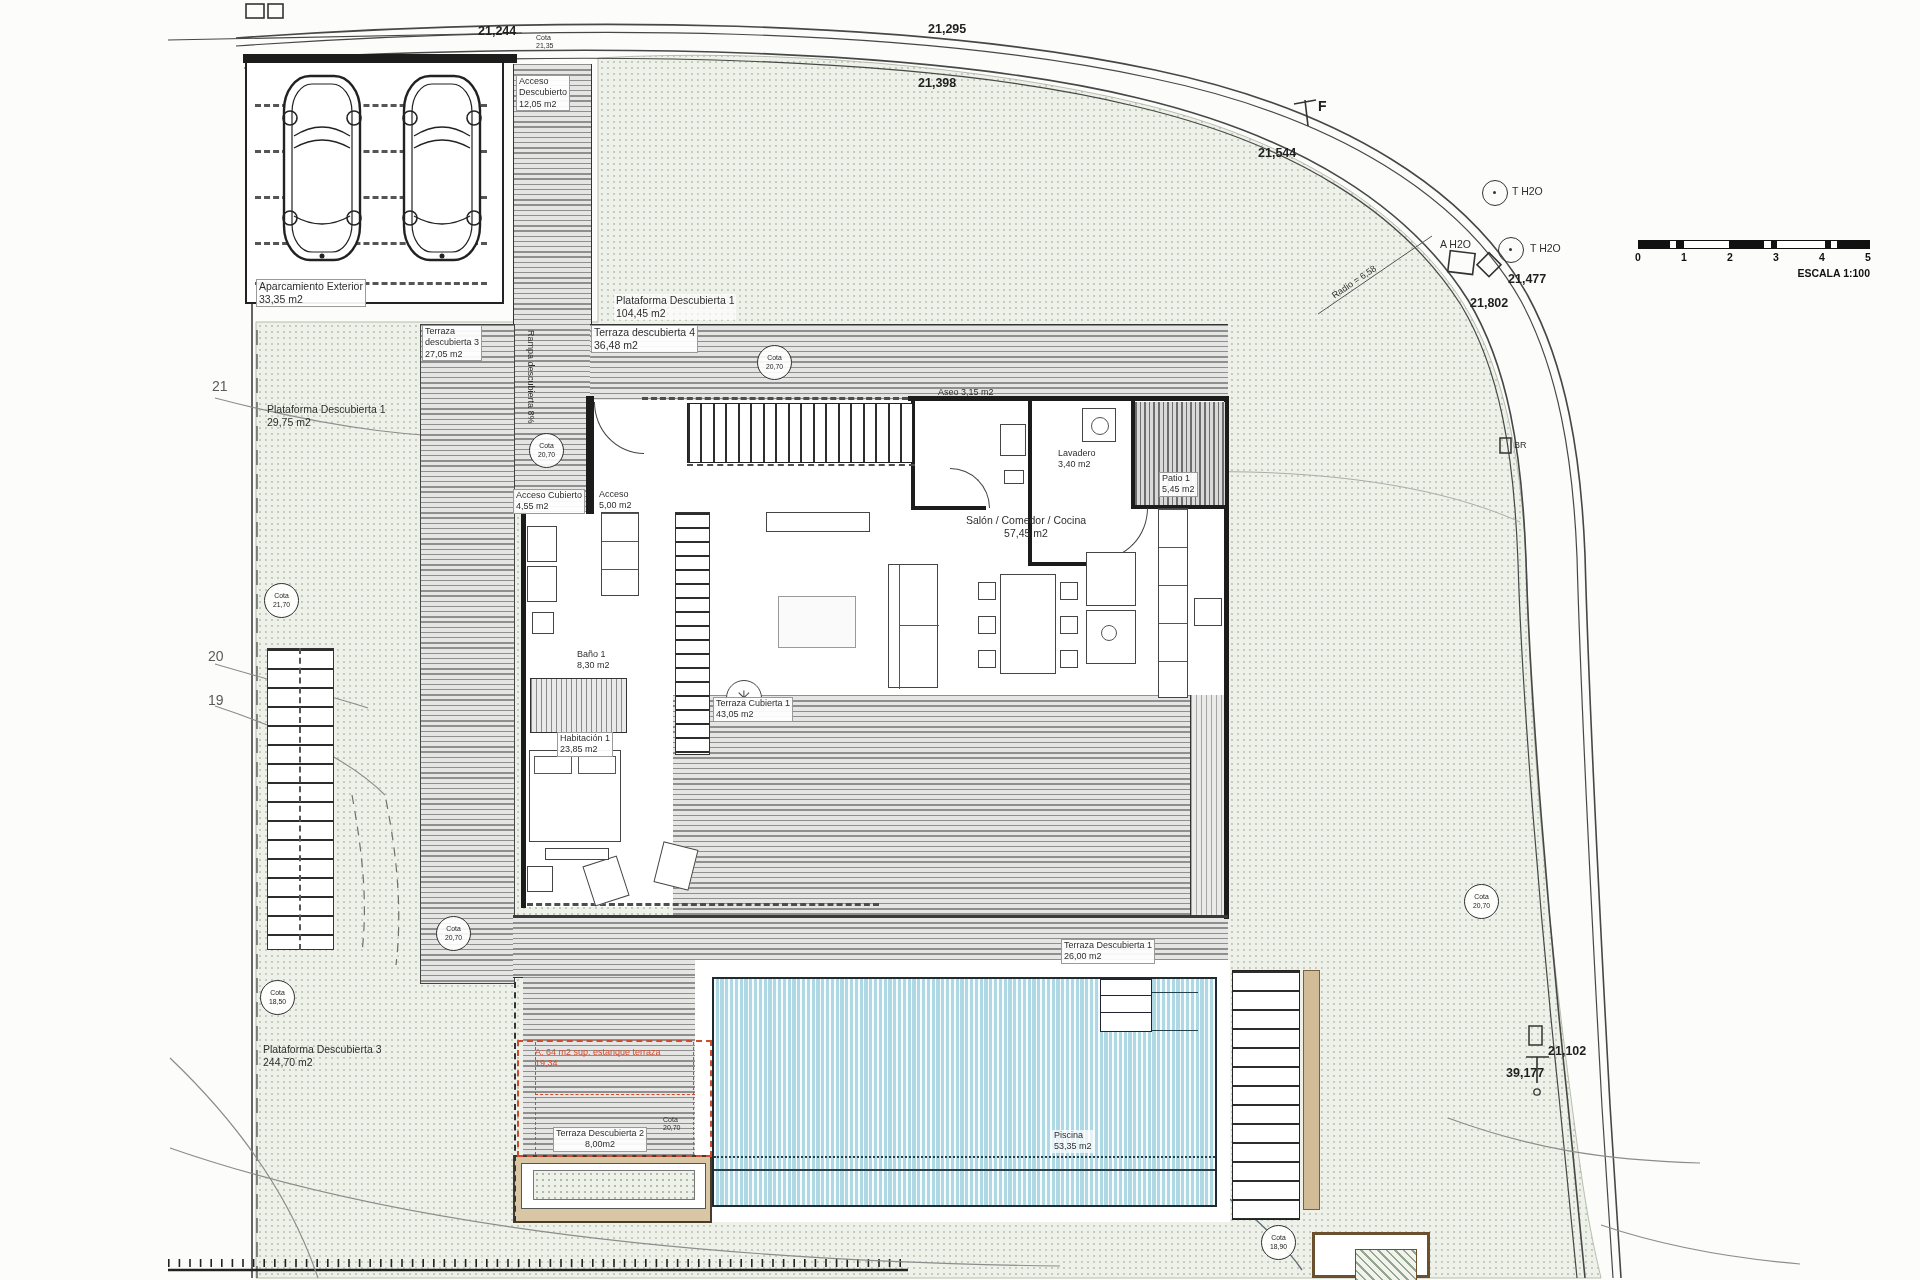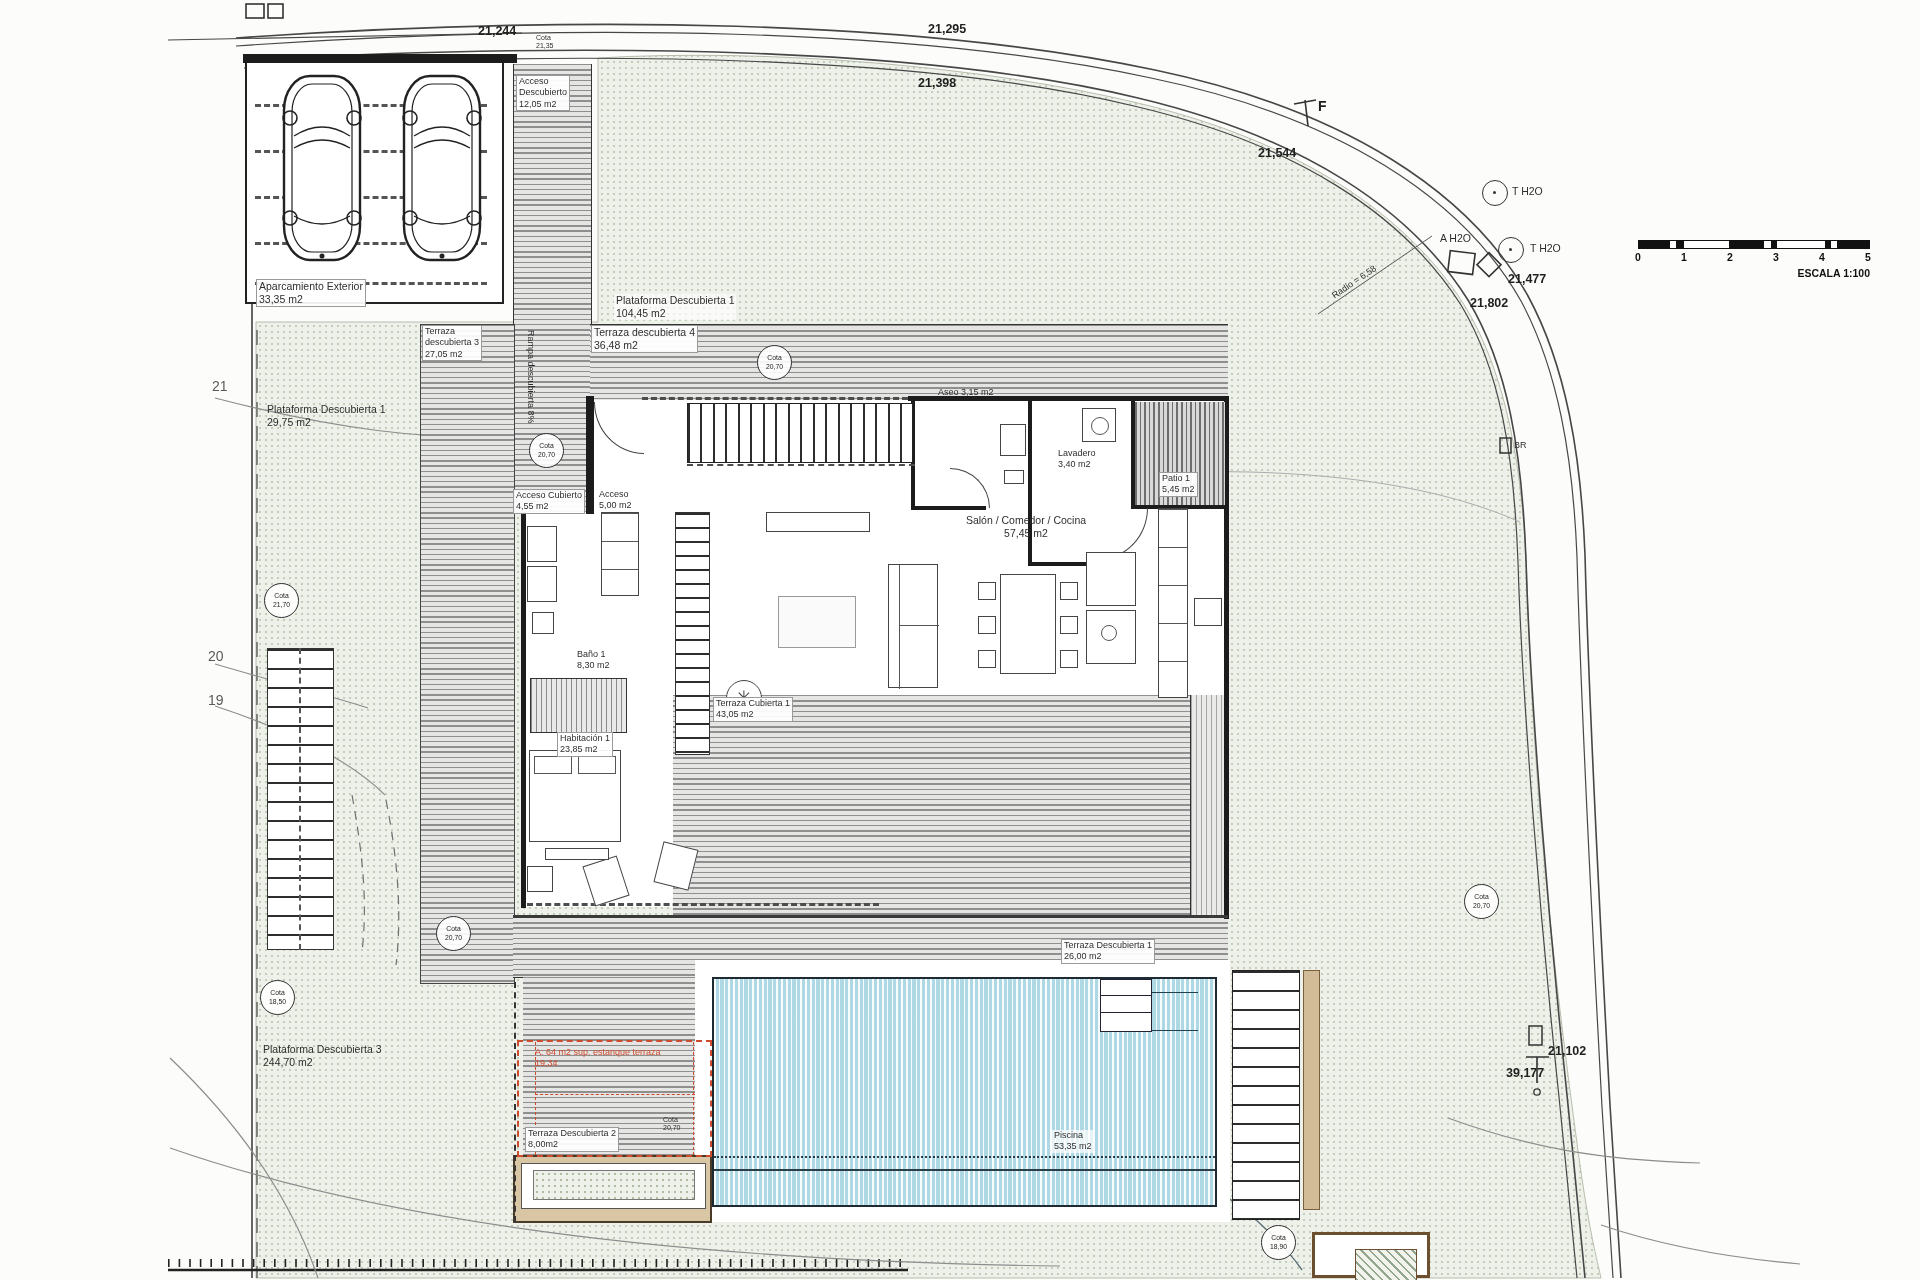--- a/index.html
+++ b/index.html
@@ -351,21 +351,21 @@
       <div>23,85 m2</div>
   </div>
   <div class="abs lbl sm chip" style="left:714px;top:698px;">
     <div>Terraza Cubierta 1</div>
       <div>43,05 m2</div>
   </div>
   <div class="abs lbl sm chip" style="left:1062px;top:940px;">
     <div>Terraza Descubierta 1</div>
       <div>26,00 m2</div>
   </div>
-  <div class="abs lbl sm chip" style="left:526px;top:1128px;">
+  <div class="abs lbl sm chip" style="left:554px;top:1128px;text-align:center;">
     <div>Terraza Descubierta 2</div>
       <div>8,00m2</div>
   </div>
   <div class="abs lbl sm soft" style="left:1052px;top:1130px;">
     <div>Piscina</div>
       <div>53,35 m2</div>
   </div>
   <div class="abs lbl sm red" style="left:535px;top:1047px;">
     <div>A: 64 m2 sup. estanque terraza</div>
       <div>19,34</div>
@@ -393,21 +393,21 @@
   <div class="abs lbl sm" style="left:1514px;top:440px;">BR</div>
 
   <div class="abs" style="left:1482px;top:180px;width:24px;height:24px;border:1.7px solid #333;border-radius:50%;z-index:6;">
     <div class="abs" style="left:10px;top:10px;width:3px;height:3px;background:#333;border-radius:50%;"></div>
   </div>
   <div class="abs lbl" style="left:1512px;top:185px;">T H2O</div>
   <div class="abs" style="left:1498px;top:237px;width:24px;height:24px;border:1.7px solid #333;border-radius:50%;z-index:6;">
     <div class="abs" style="left:10px;top:10px;width:3px;height:3px;background:#333;border-radius:50%;"></div>
   </div>
   <div class="abs lbl" style="left:1530px;top:242px;">T H2O</div>
-  <div class="abs lbl" style="left:1440px;top:232px;">A H2O</div>
+  <div class="abs lbl" style="left:1440px;top:238px;">A H2O</div>
 
   <div class="abs lbl gray" style="left:212px;top:378px;font-size:14px;">21</div>
   <div class="abs lbl gray" style="left:208px;top:648px;font-size:14px;">20</div>
   <div class="abs lbl gray" style="left:208px;top:692px;font-size:14px;">19</div>
 
   <div class="abs" style="left:1638px;top:240px;width:232px;z-index:6;">
     <div style="display:flex;width:232px;">
       <div class="sb-seg sb-b" style="width:32px;"></div>
       <div class="sb-seg sb-w" style="width:6px;"></div>
       <div class="sb-seg sb-b" style="width:8px;"></div>

